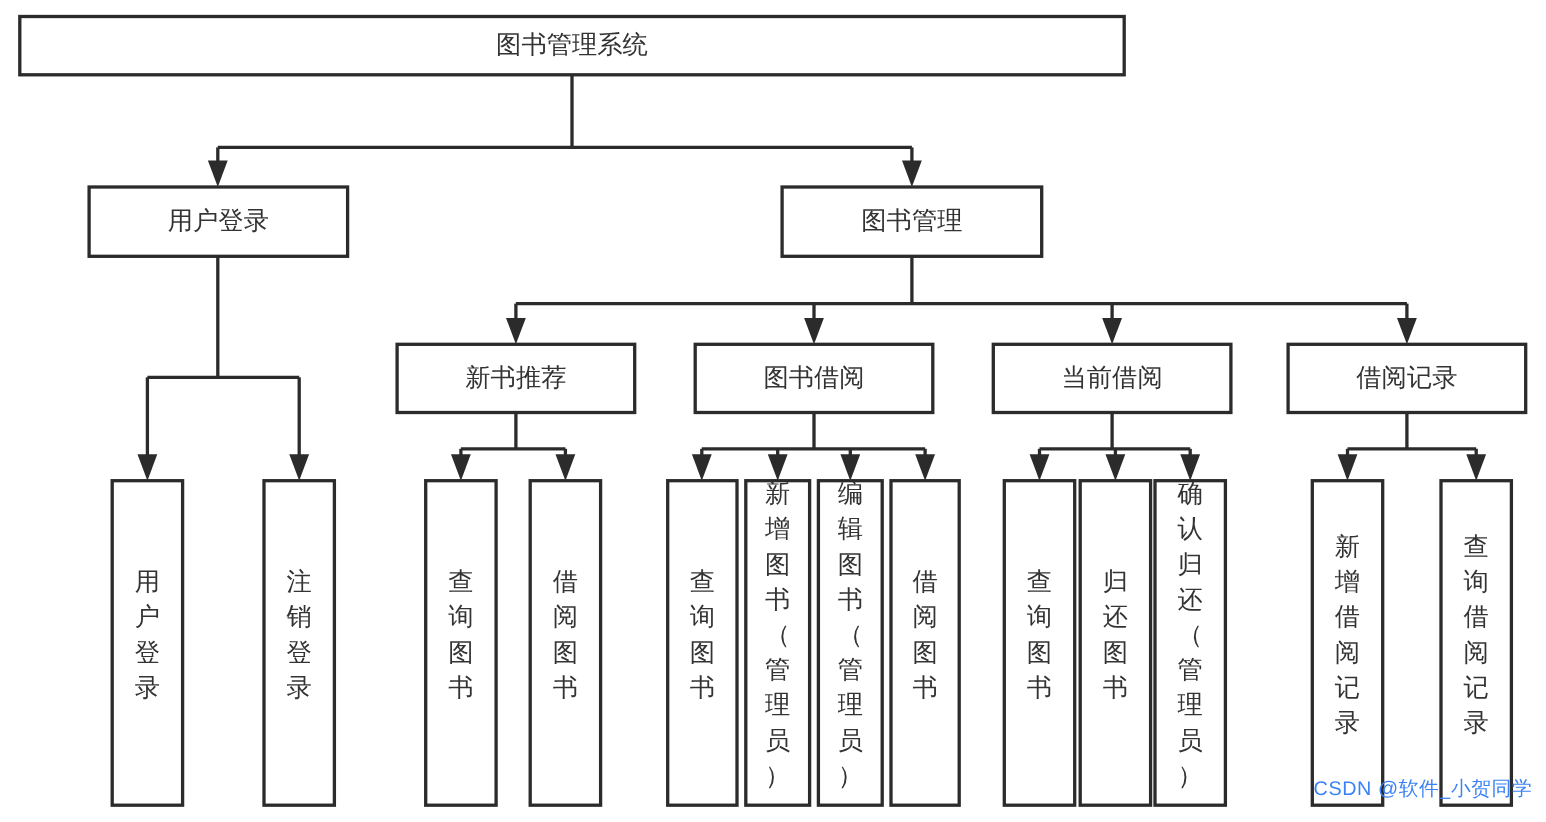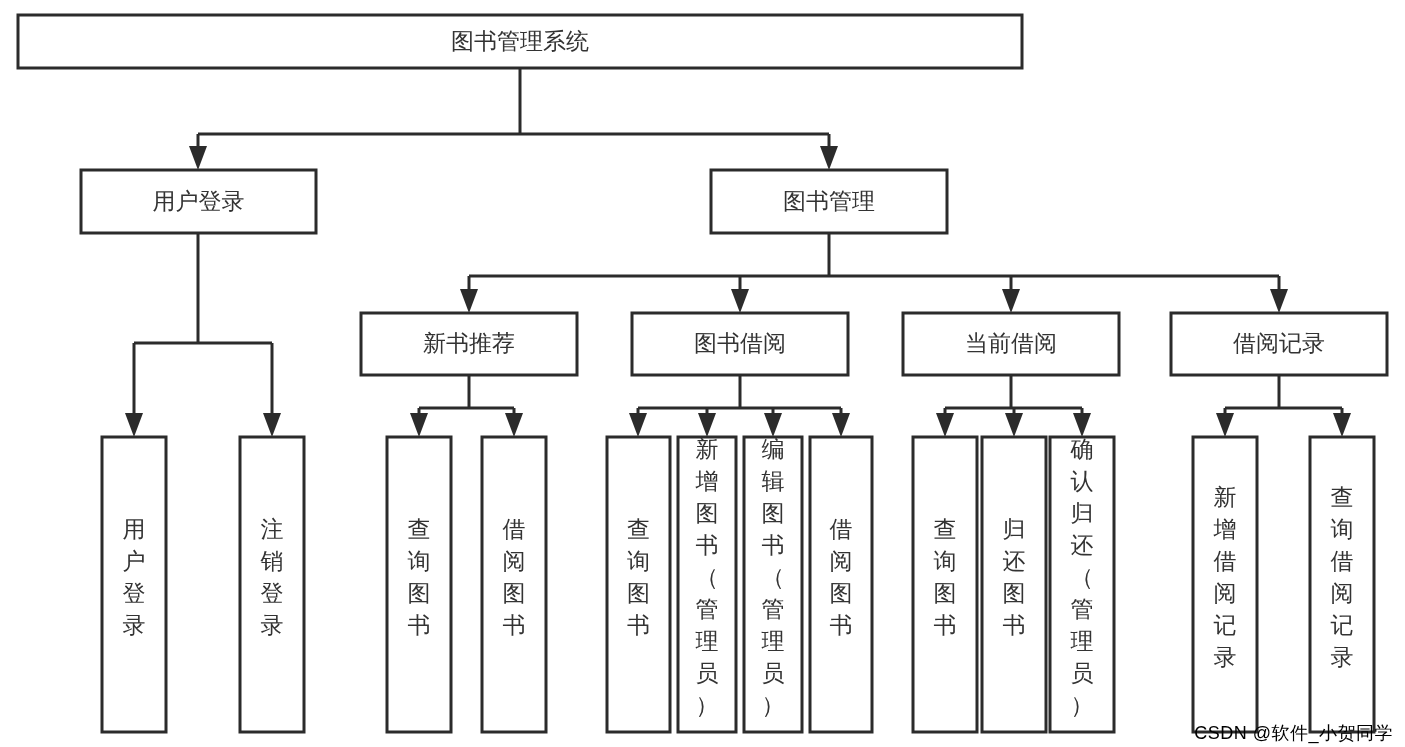--- a/index.html
+++ b/index.html
@@ -44,24 +44,24 @@
     stroke-width: 3;
     fill: none;
   }
   .arrow-head {
     fill: #2b2b2b;
     stroke: none;
   }
   .watermark {
     position: absolute;
     right: 12px;
-    bottom: 2px;
+    bottom: 18px;
     font-family: "Liberation Sans", "DejaVu Sans", sans-serif;
     font-size: 18px;
-    color: #000000;
+    color: #3b82f6;
     white-space: nowrap;
     letter-spacing: 0.5px;
   }
 </style>
 </head>
 <body>
 
 <svg id="diagram" viewBox="0 0 1405 747">
   <g>
 

